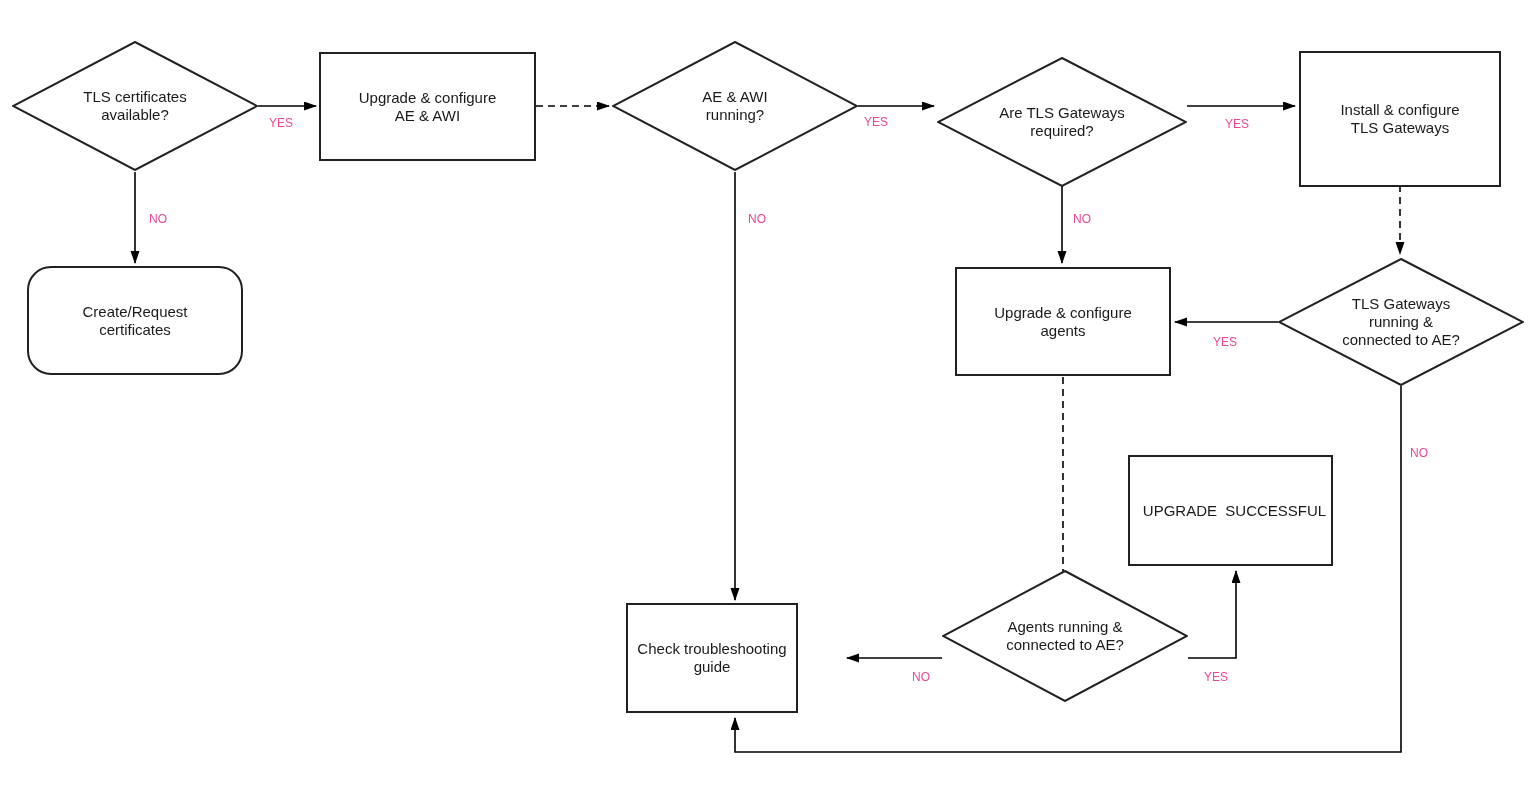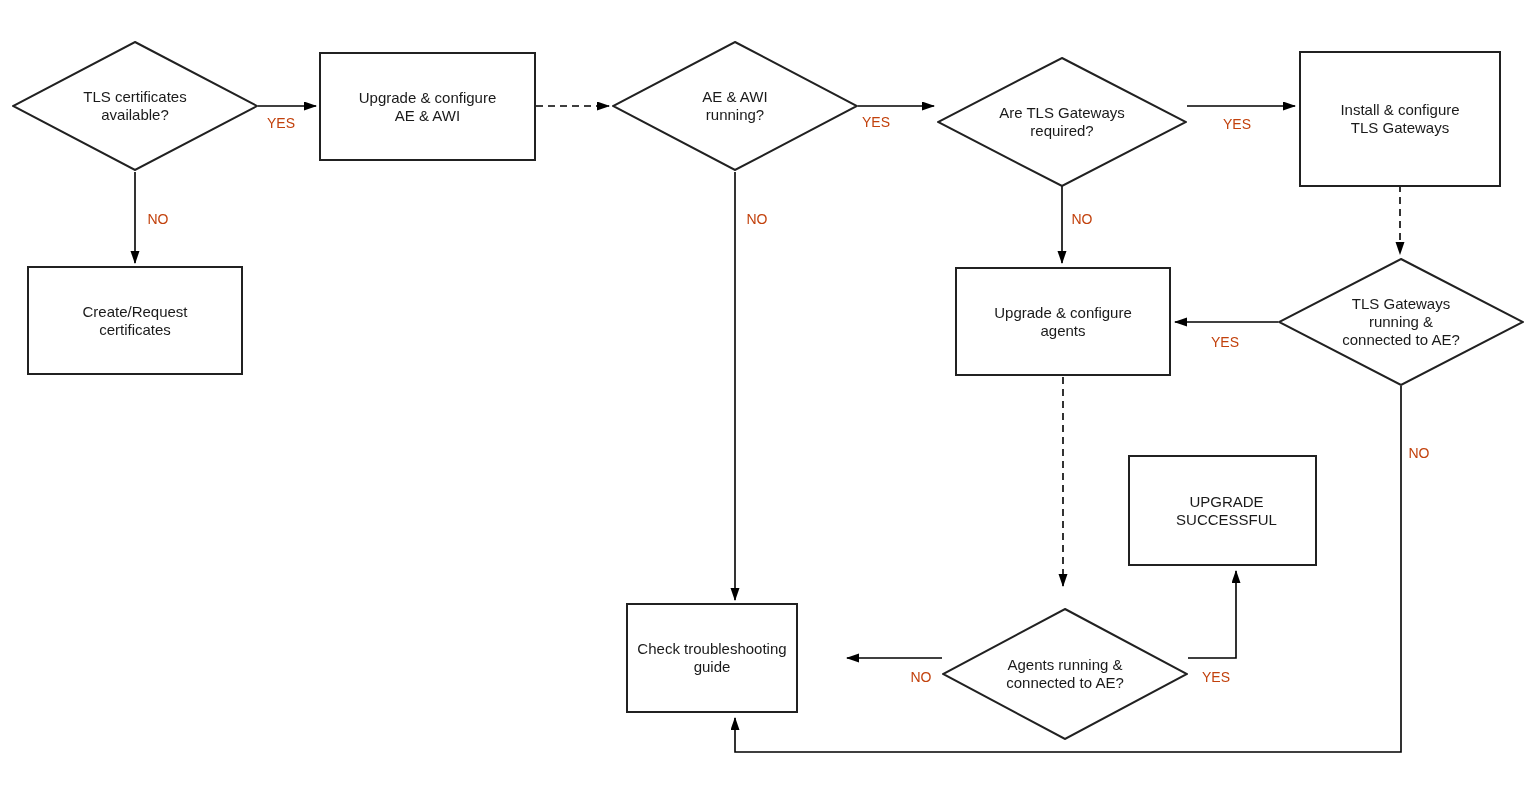--- a/index.html
+++ b/index.html
@@ -56,22 +56,22 @@
   }
   .node-label {
     position: relative;
     z-index: 3;
     white-space: pre-wrap;
   }
   .edge-label {
     position: absolute;
     z-index: 4;
     transform: translate(-50%, -50%);
-    font-size: 14px;
-    color: #c2410c;
+    font-size: 12px;
+    color: #ec4899;
     white-space: nowrap;
   }
   .diamond-shape {
     fill: #ffffff;
     stroke: #212121;
     stroke-width: 2;
   }
 </style>
 </head>
 <body>
@@ -125,49 +125,49 @@
 
   <div class="node node-diamond" style="left:1278px; top:258px; width:246px; height:128px;">
     <svg width="246" height="128">
       <polygon class="diamond-shape" points="123,1 245,64 123,127 1,64"></polygon>
     </svg>
     <div class="node-label">TLS Gateways
 running &amp;
 connected to AE?</div>
   </div>
 
-  <div class="node node-diamond" style="left:942px; top:608px; width:246px; height:132px;">
+  <div class="node node-diamond" style="left:942px; top:570px; width:246px; height:132px;">
     <svg width="246" height="132">
       <polygon class="diamond-shape" points="123,1 245,66 123,131 1,66"></polygon>
     </svg>
     <div class="node-label">Agents running &amp;
 connected to AE?</div>
   </div>
 
   <div class="node node-rect" style="left:319px; top:52px; width:217px; height:109px;">
     <div class="node-label">Upgrade &amp; configure
 AE &amp; AWI</div>
   </div>
 
   <div class="node node-rect" style="left:1299px; top:51px; width:202px; height:136px;">
     <div class="node-label">Install &amp; configure
 TLS Gateways</div>
   </div>
 
-  <div class="node node-rect" style="left:27px; top:266px; width:216px; height:109px;">
+  <div class="node node-rect" style="left:27px; top:266px; width:216px; height:109px;border-radius:24px;">
     <div class="node-label">Create/Request
 certificates</div>
   </div>
 
   <div class="node node-rect" style="left:955px; top:267px; width:216px; height:109px;">
     <div class="node-label">Upgrade &amp; configure
 agents</div>
   </div>
 
-  <div class="node node-rect" style="left:1128px; top:455px; width:189px; height:111px;padding-left:8px;">
+  <div class="node node-rect" style="left:1128px; top:455px; width:205px; height:111px;padding-left:8px;">
     <div class="node-label">UPGRADE  SUCCESSFUL</div>
   </div>
 
   <div class="node node-rect" style="left:626px; top:603px; width:172px; height:110px;">
     <div class="node-label">Check troubleshooting
 guide</div>
   </div>
 
   <span class="edge-label" style="left:281px; top:123px;">YES</span>
   <span class="edge-label" style="left:158px; top:219px;">NO</span>

